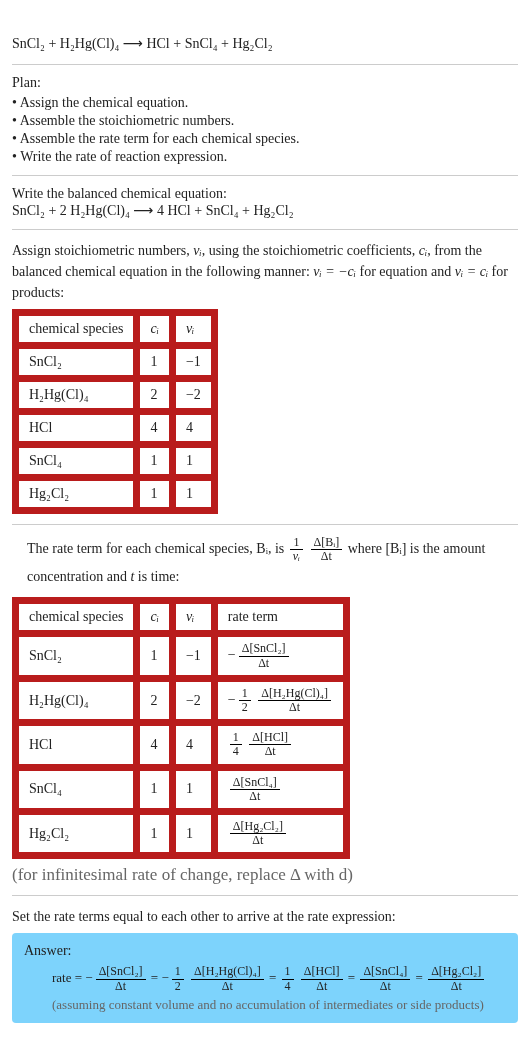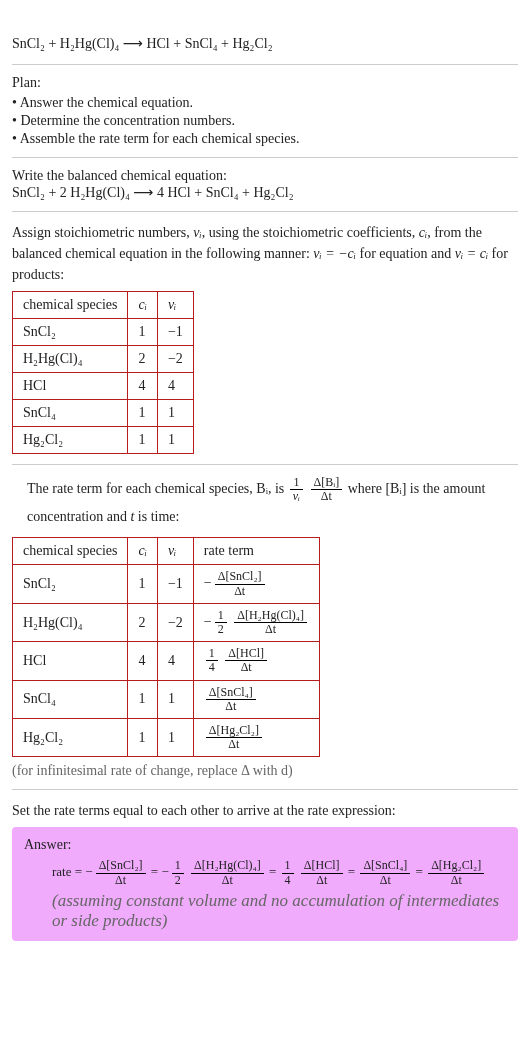--- a/index.html
+++ b/index.html
@@ -36,33 +36,33 @@
     margin: 2px 0;
   }
   ul.plan li::before {
     content: "• ";
   }
   table.data {
     border-collapse: collapse;
     margin: 6px 0;
   }
   table.data th, table.data td {
-    border: 1px solid #b91c1c;
+    border: 7px solid #b91c1c;
     padding: 5px 10px;
     text-align: left;
     font-weight: normal;
   }
   table.data th {
     background: #fff;
   }
   .center {
     text-align: center;
   }
   .smallnote {
-    font-size: 14px;
+    font-size: 17px;
     color: #666;
     margin-top: 4px;
   }
   .frac {
     display: inline-block;
     vertical-align: middle;
     text-align: center;
     font-size: 12px;
     line-height: 1.1;
     margin: 0 2px;
@@ -70,61 +70,61 @@
   .frac .num {
     display: block;
     border-bottom: 1px solid #000;
     padding: 0 3px;
   }
   .frac .den {
     display: block;
     padding: 0 3px;
   }
   .answer-box {
-    background: #f0abfc;
+    background: #7dd3fc;
     border-radius: 4px;
     padding: 10px 12px;
     margin-top: 6px;
   }
   .answer-box .ans-label {
     margin-bottom: 6px;
   }
   .answer-box .ans-eqn {
     padding-left: 28px;
     font-size: 13px;
   }
   .answer-box .ans-note {
-    font-size: 17px;
+    font-size: 13px;
     color: #666;
     padding-left: 28px;
     margin-top: 4px;
-    font-style: italic;
   }
   .it {
     font-style: italic;
   }
   .neg {
     margin-right: 1px;
   }
 </style>
 </head>
 <body>
 
 <div class="section prompt">
   <br>
   <span class="eqn">SnCl₂ + H₂Hg(Cl)₄  ⟶  HCl + SnCl₄ + Hg₂Cl₂</span>
 </div>
 <hr>
 
 <div class="section">
   <span>Plan:</span>
   <ul class="plan">
-    <li>Answer the chemical equation.</li>
-    <li>Determine the concentration numbers.</li>
+    <li>Assign the chemical equation.</li>
+    <li>Assemble the stoichiometric numbers.</li>
     <li>Assemble the rate term for each chemical species.</li>
+    <li>Write the rate of reaction expression.</li>
   </ul>
 </div>
 <hr>
 
 <div class="section">
   <span>Write the balanced chemical equation:</span><br>
   <span class="eqn">SnCl₂ + 2 H₂Hg(Cl)₄  ⟶  4 HCl + SnCl₄ + Hg₂Cl₂</span>
 </div>
 <hr>
 

